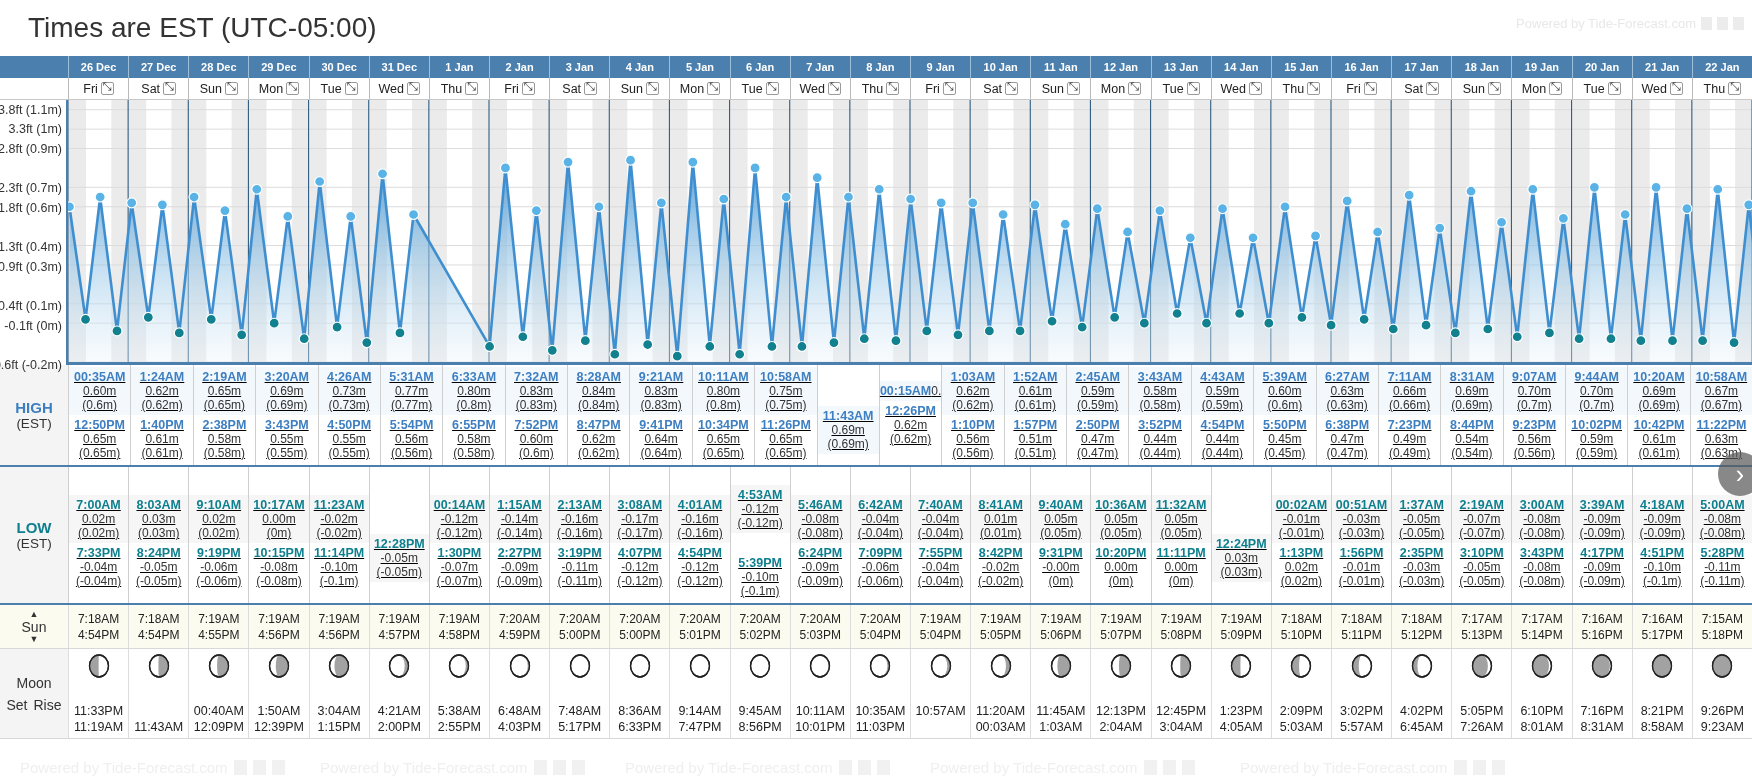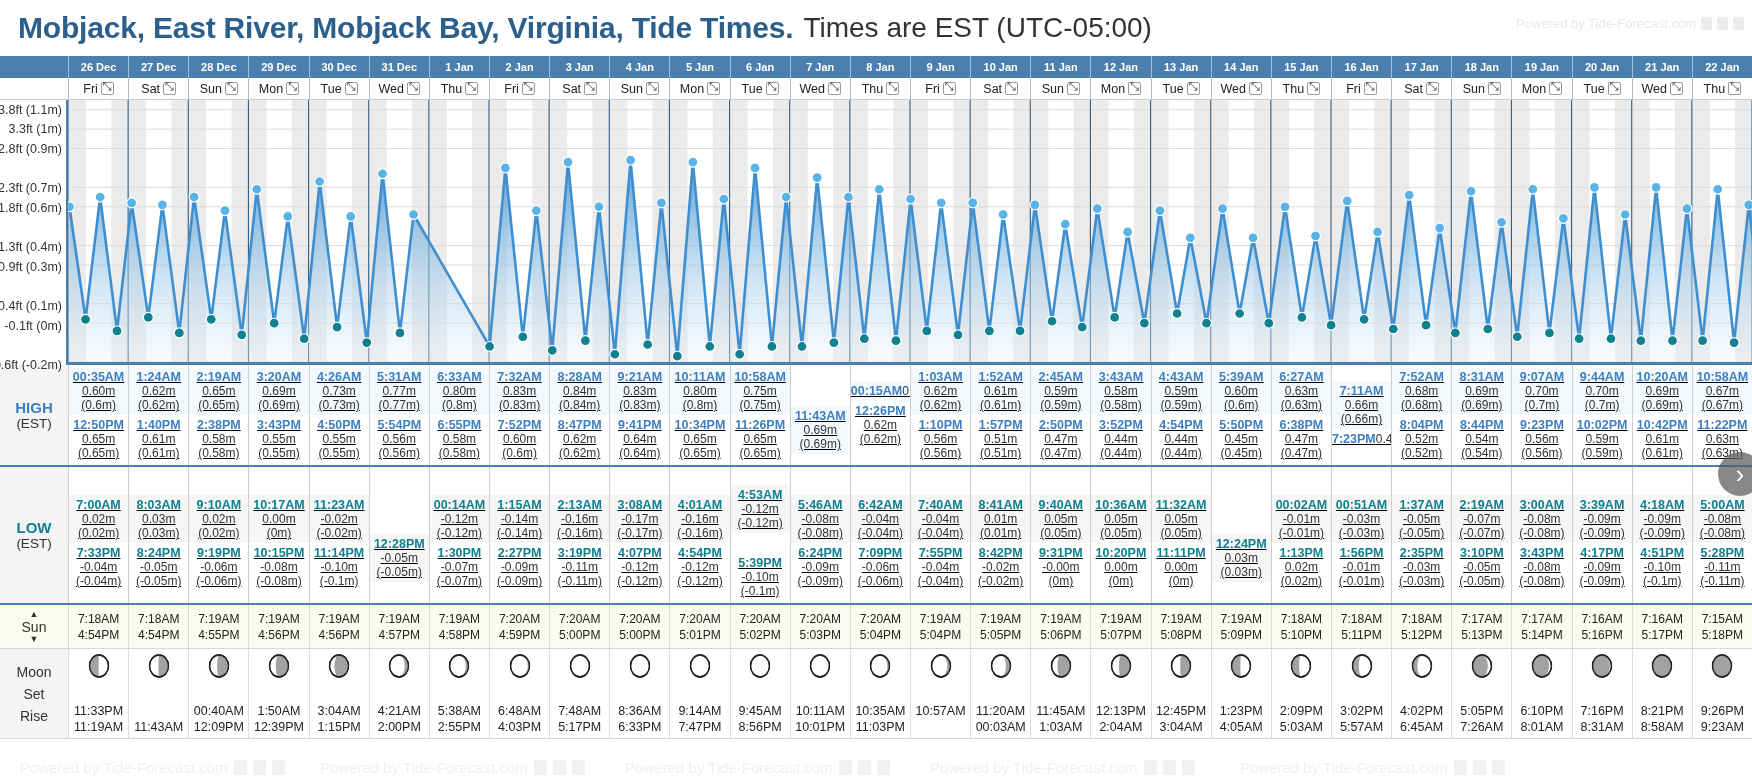--- a/index.html
+++ b/index.html
@@ -78,21 +78,21 @@
   .arrow-up:before  { content:"▲"; font-size:9px; display:block; line-height:9px;}
   .arrow-dn:before  { content:"▼"; font-size:9px; display:block; line-height:9px;}
   .sun-cell { flex:1 0 0; min-width:0; border-left:1px solid #ddd; background:#fbfbef;
     display:flex; flex-direction:column; align-items:center; justify-content:center;
     font-size:12px; color:#222; white-space:nowrap; gap:2px;}
 
   
   .moon-row { display:flex; height:90px; border-bottom:1px solid #d8d8d8;}
   .moon-row .labelcol { background:#f4f4f4; display:flex; flex-direction:column;
     align-items:center; justify-content:center; font-size:14px; color:#333; gap:6px;}
-  .moon-lab-grp { display:flex; flex-direction:column; align-items:center; gap:6px;}
+  .moon-lab-grp { display:flex; flex-direction:row; align-items:center; gap:6px;}
   .moon-cell { flex:1 0 0; min-width:0; border-left:1px solid #ddd; background:#fff;
     display:flex; flex-direction:column; align-items:center; justify-content:flex-start;
     font-size:12.5px; color:#222; white-space:nowrap; padding-top:4px; gap:1px;}
   .moon-ico { width:22px; height:26px; margin-bottom:4px; }
   .moon-times { display:flex; flex-direction:column; align-items:center; gap:1px;
     margin-top:auto; padding-bottom:3px;}
   .mt { height:15px; line-height:15px; }
 
   
   .foot { position:absolute; left:0; bottom:0; width:100%; height:26px;
@@ -106,21 +106,20 @@
     border-radius:50%; background:rgba(90,90,90,.72); display:flex;
     align-items:center; justify-content:center; color:#fff; font-size:25px;
     z-index:20; }
 </style>
 </head>
 <body>
 
 <div class="page">
 
   <div class="title-bar">
-    <span class="title-main">Mobjack, East River, Mobjack Bay, Virginia, Tide Times.</span>
     <span class="title-sub">Times are EST (UTC-05:00)</span>
     <span class="wm-title">
       <span>Powered by Tide-Forecast.com</span>
       <span class="wm-box"></span>
       <span class="wm-box"></span>
       <span class="wm-box"></span>
     </span>
   </div>
 
   <div class="date-row" id="dateRow">
@@ -798,38 +797,24 @@
             </div>
           </div>
         </div>
         <div class="tcell">
           <div style="width: 100%;">
             <div class="rowA" style="display: flex; flex-direction: column; align-items: center; padding: 3px 0px;">
               <div class="t-time">7:11AM</div>
               <div class="t-v1">0.66m</div>
               <div class="t-v2">(0.66m)</div>
             </div>
-            <div class="rowB" style="display: flex; flex-direction: row; align-items: center; padding: 3px 0px; text-align: center;">
+            <div class="rowB" style="display: flex; flex-direction: column; align-items: center; padding: 3px 0px; text-align: center;">
               <div class="t-time">7:23PM</div>
               <div class="t-v1">0.49m</div>
               <div class="t-v2">(0.49m)</div>
-            </div>
-          </div>
-        </div>
-        <div class="tcell">
-          <div style="width: 100%;">
-            <div class="rowA" style="display: flex; flex-direction: column; align-items: center; padding: 3px 0px;">
-              <div class="t-time">7:52AM</div>
-              <div class="t-v1">0.68m</div>
-              <div class="t-v2">(0.68m)</div>
-            </div>
-            <div class="rowB" style="display: flex; flex-direction: column; align-items: center; padding: 3px 0px;">
-              <div class="t-time">8:04PM</div>
-              <div class="t-v1">0.52m</div>
-              <div class="t-v2">(0.52m)</div>
             </div>
           </div>
         </div>
         <div class="tcell">
           <div style="width: 100%;">
             <div class="rowA" style="display: flex; flex-direction: column; align-items: center; padding: 3px 0px;">
               <div class="t-time">8:31AM</div>
               <div class="t-v1">0.69m</div>
               <div class="t-v2">(0.69m)</div>
             </div>

